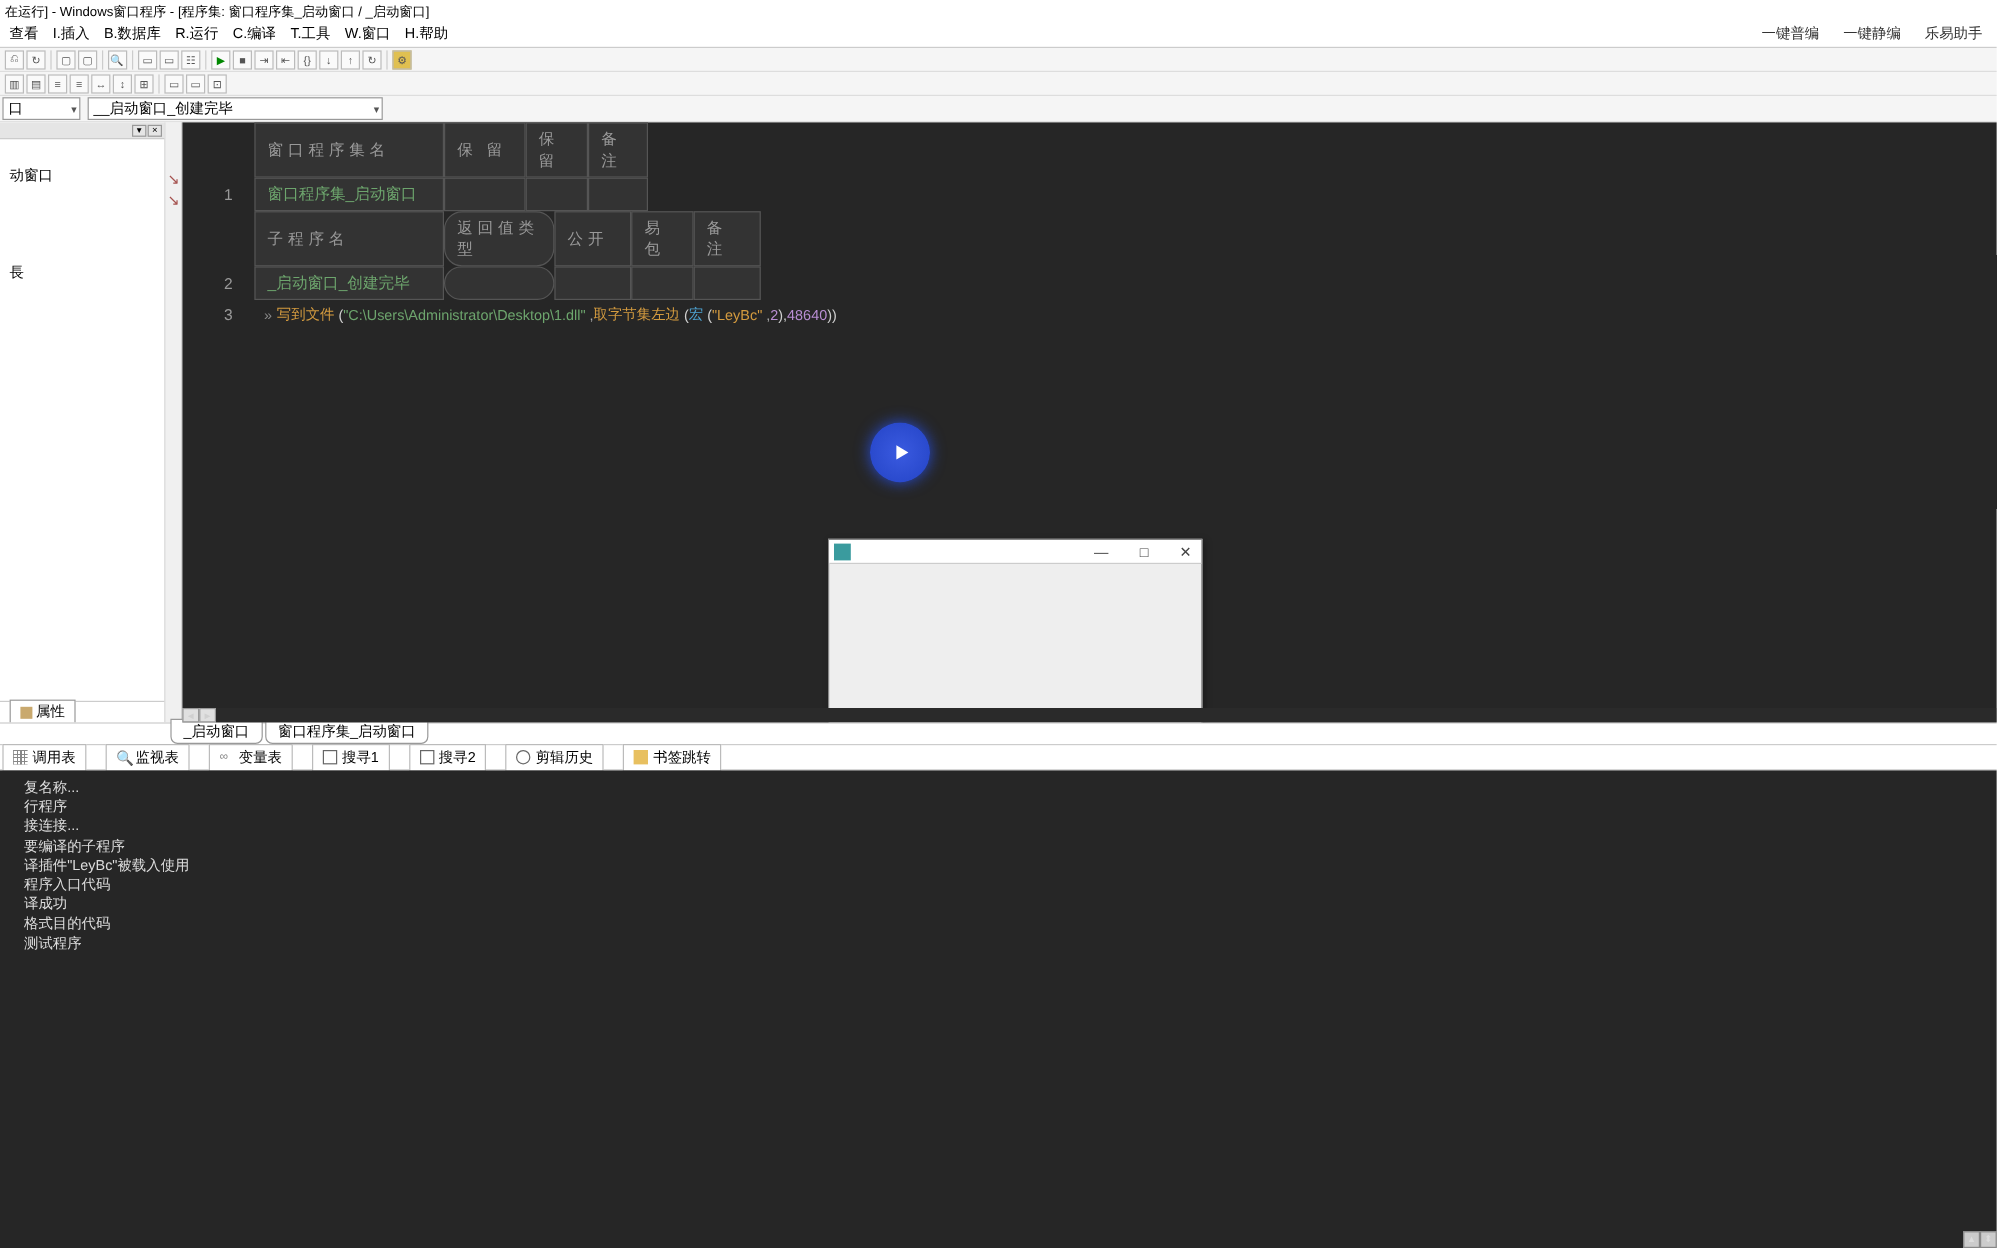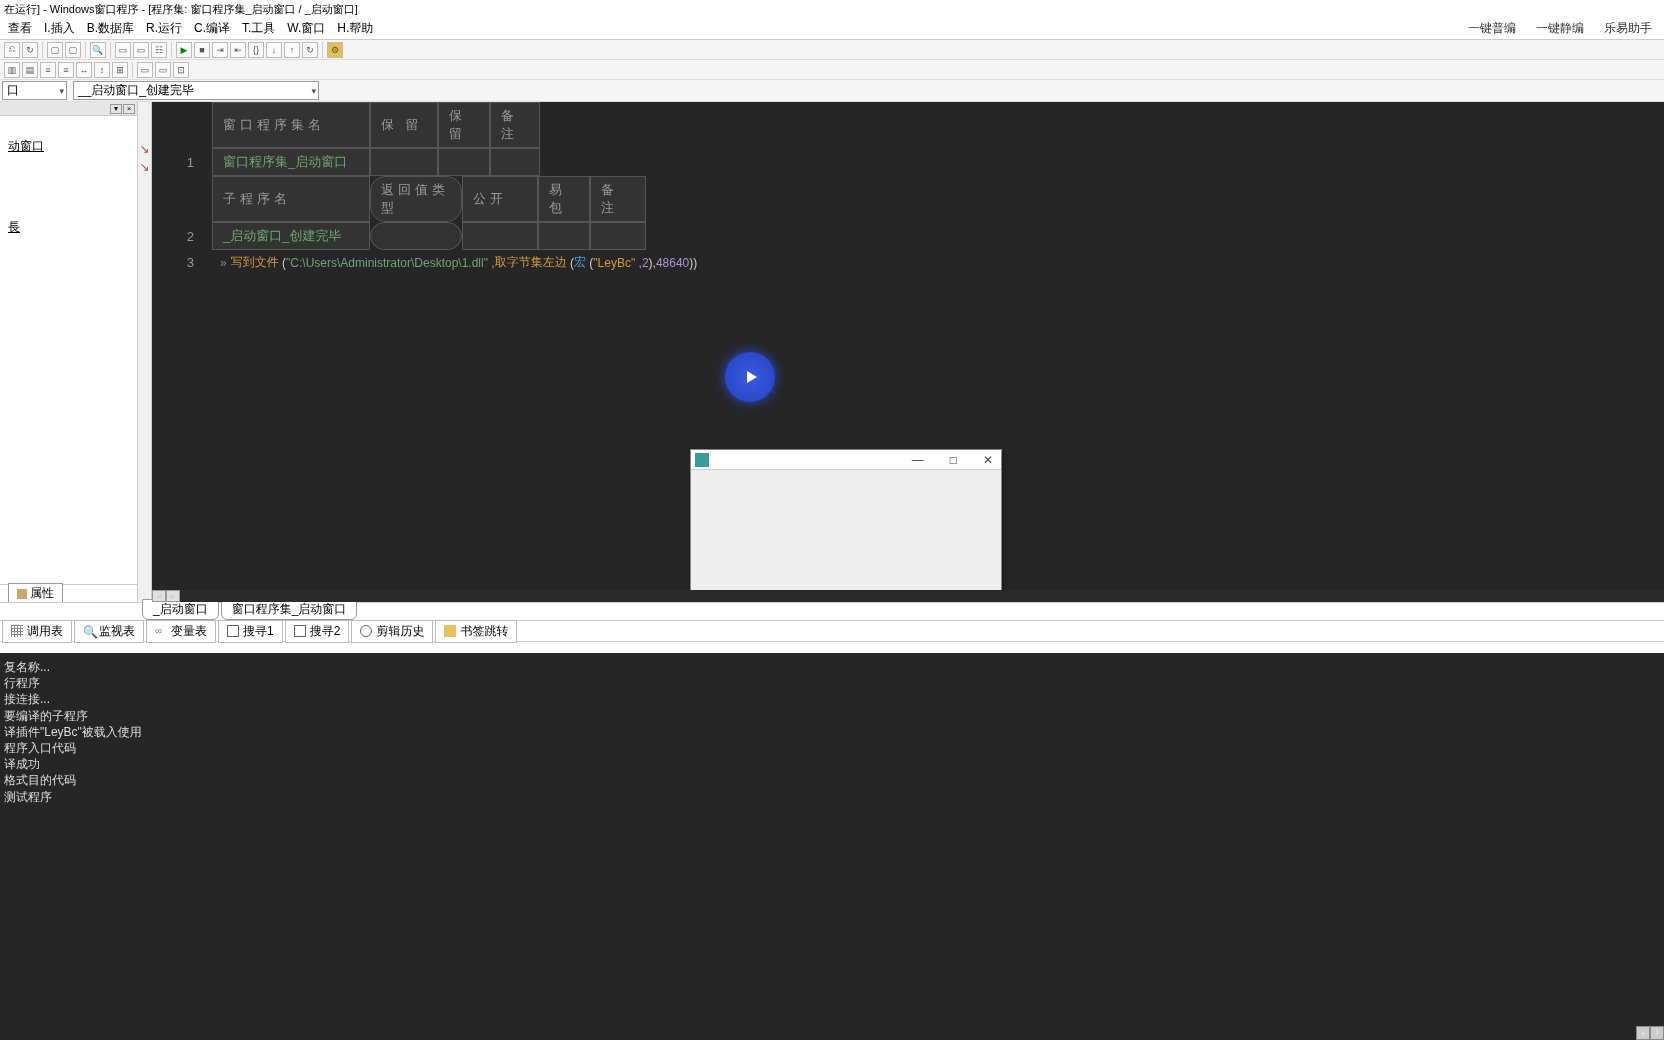--- a/index.html
+++ b/index.html
@@ -28,21 +28,21 @@
 .dd1 { width: 65px; margin-right: 6px; }
 .dd2 { width: 246px; }
 
 
 .main-area { display: flex; height: 500px; }
 
 
 .left-panel { width: 138px; background: #fff; border-right: 1px solid #ccc; display: flex; flex-direction: column; }
 .left-panel-header { height: 14px; background: #e5e5e5; display: flex; align-items: center; justify-content: flex-end; padding-right: 2px; border-bottom: 1px solid #ccc; }
 .left-panel-header .x-btn { width: 12px; height: 10px; font-size: 8px; display: flex; align-items: center; justify-content: center; border: 1px solid #999; margin-left: 1px; }
-.left-panel-body { flex: 1; padding: 20px 4px 4px 4px; color: #000; text-decoration: underline; }
+.left-panel-body { flex: 1; padding: 20px 4px 4px 4px; color: #000; }
 .left-panel-body .tree-item { padding: 2px 4px; }
 .left-panel-footer { height: 18px; border-top: 1px solid #ccc; display: flex; align-items: center; }
 .left-tab { padding: 1px 8px; border: 1px solid #999; background: #fff; display: flex; align-items: center; gap: 3px; margin-left: 8px; }
 .left-tab .icon { width: 10px; height: 10px; background: #c9a96e; }
 
 
 .gutter { width: 14px; background: #f0f0f0; border-right: 1px solid #ccc; display: flex; flex-direction: column; align-items: center; padding-top: 40px; gap: 8px; }
 .gutter-icon { width: 10px; height: 10px; color: #a5524f; font-size: 12px; }
 
 
@@ -52,21 +52,21 @@
 .code-cells { display: flex; }
 .cell { border: 1px solid #555; padding: 4px 10px; background: #333; color: #bbb; font-size: 13px; min-height: 25px; display: flex; align-items: center; }
 .cell.w1 { width: 158px; }
 .cell.w2 { width: 68px; }
 .cell.w3 { width: 52px; }
 .cell.w4 { width: 50px; }
 .cell.hdr { color: #999; letter-spacing: 4px; }
 .cell.val { color: #6da56d; }
 .cell.h2-1 { width: 158px; text-align: right; }
 .cell.h2-2 { width: 92px; border-radius: 15px; }
-.cell.h2-3 { width: 76px; }
+.cell.h2-3 { width: 64px; }
 .cell.h2-4 { width: 52px; }
 .cell.h2-5 { width: 56px; }
 .code-line { padding: 4px 8px; font-size: 13px; display: flex; align-items: center; }
 .code-line .arrow { color: #888; margin-right: 4px; }
 .tk-fn { color: #d49b3f; }
 .tk-punc { color: #d0d0d0; }
 .tk-str { color: #6da56d; }
 .tk-str2 { color: #d49b3f; }
 .tk-kw { color: #4ea4d4; }
 .tk-num { color: #b98ed4; }
@@ -88,30 +88,30 @@
 .editor-scroll .arrow-btn { width: 14px; height: 12px; background: #e0e0e0; border: 1px solid #999; font-size: 8px; display: flex; align-items: center; justify-content: center; }
 
 
 .bottom-tabs-row { height: 18px; background: #fff; display: flex; align-items: flex-end; border-top: 1px solid #ccc; }
 .bottom-tabs-row .btab { padding: 1px 10px; border: 1px solid #999; border-radius: 0 0 6px 6px; margin-left: 2px; background: #fff; font-size: 11px; }
 .btab.active { background: #fff; }
 .btab-spacer { width: 140px; }
 
 
 .tabstrip { height: 22px; background: #fff; display: flex; align-items: center; border-top: 1px solid #ccc; border-bottom: 1px solid #ccc; padding-left: 2px; }
-.tabstrip .tab { padding: 2px 8px; border: 1px solid #bbb; display: flex; align-items: center; gap: 4px; margin-right: 2px; background: #fff; font-size: 11px; }
+.tabstrip .tab { padding: 2px 8px; border: 1px solid #bbb; display: flex; align-items: center; gap: 4px; margin-right: 16px; background: #fff; font-size: 11px; }
 .tabstrip .tab .ticon { width: 12px; height: 12px; display: inline-block; }
 .ticon-grid { background: repeating-linear-gradient(#888 0 1px, transparent 1px 3px), repeating-linear-gradient(90deg, #888 0 1px, transparent 1px 3px); }
 .ticon-chain { color: #888; font-size: 10px; }
 .ticon-doc { border: 1px solid #666; background: #fff; }
 .ticon-folder { background: #e8c060; }
 .ticon-clock { border: 1px solid #666; border-radius: 50%; }
 
 
-.console { flex: 1; background: #262626; color: #ddd; font-family: "Microsoft YaHei", sans-serif; font-size: 13px; padding: 6px 4px; line-height: 1.35; height: 380px; position: relative; margin-top: 11px; }
+.console { flex: 1; background: #262626; color: #ddd; font-family: "Microsoft YaHei", sans-serif; font-size: 13px; padding: 6px 20px; line-height: 1.35; height: 380px; position: relative; }
 .console .line { white-space: pre; }
 .console-scroll { position: absolute; right: 0; bottom: 0; display: flex; }
 .console-scroll .sbtn { width: 14px; height: 14px; background: #ccc; border: 1px solid #888; font-size: 8px; display: flex; align-items: center; justify-content: center; }
 
 .layout { display: flex; flex-direction: column; height: 1040px; }
 
 </style>
 </head>
 <body>
 

